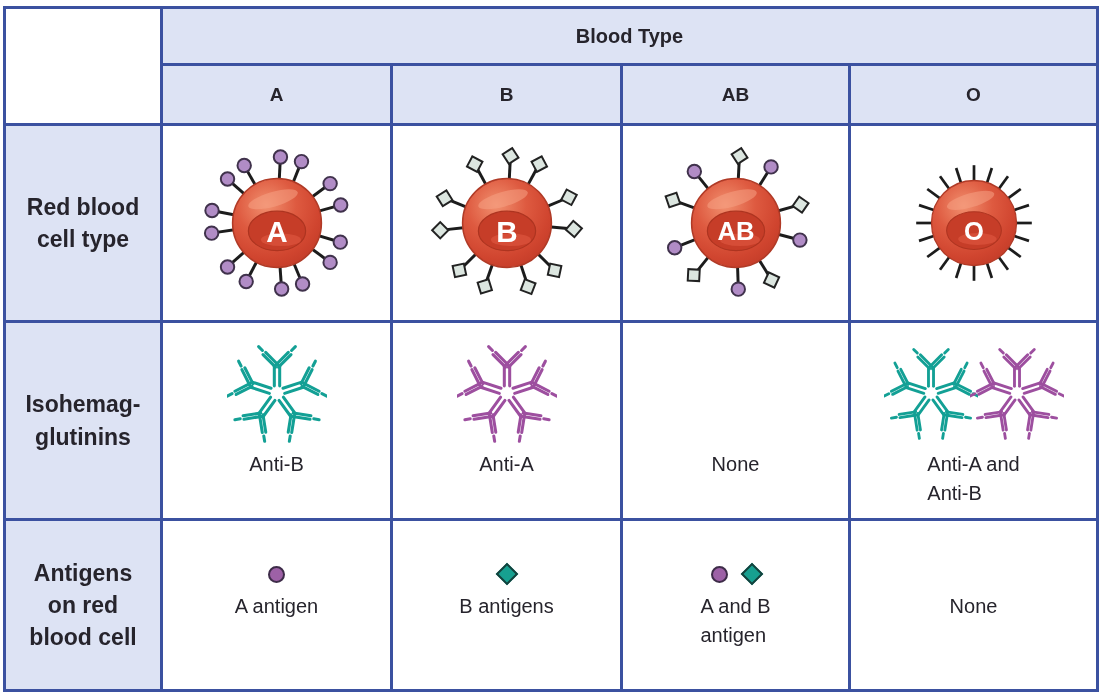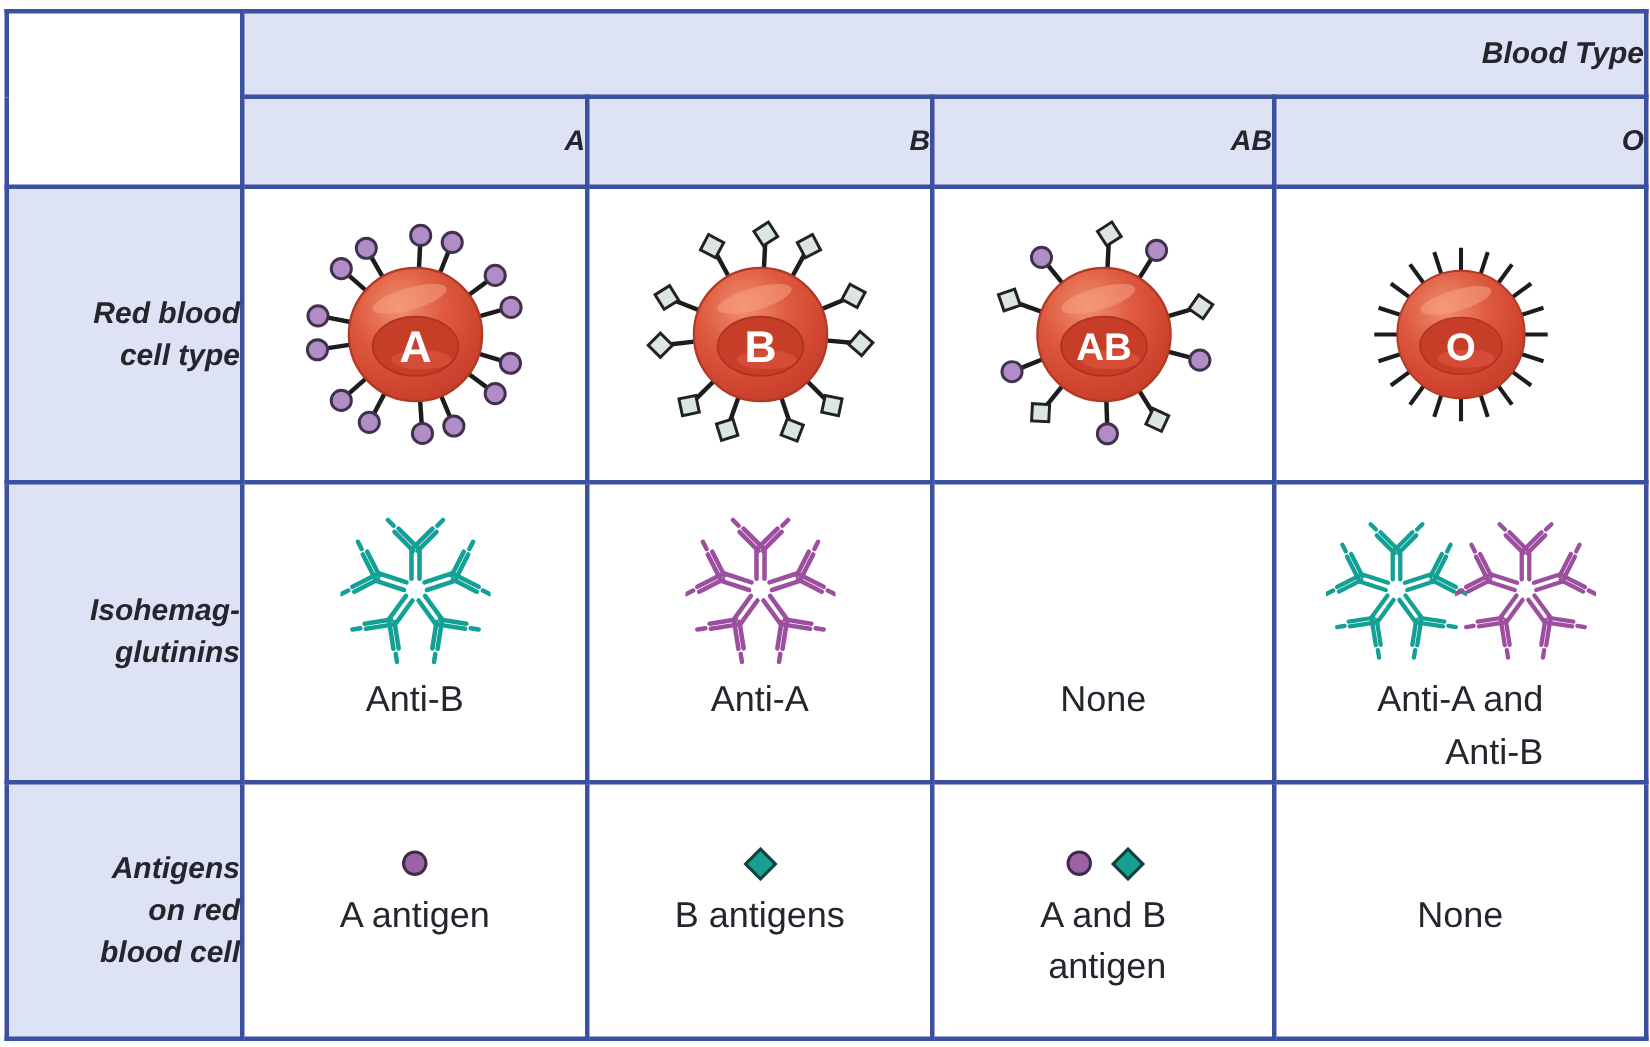--- a/index.html
+++ b/index.html
@@ -7,38 +7,38 @@
     --spike:#1C1C1C; --antigen-a:#B18CC6; --antigen-a-solid:#9D61A6;
     --antigen-b-pale:#DCE6E0; --antigen-b-solid:#17A090;
     --anti-a:#9D4F9F; --anti-b:#13A095;
   }
   html,body{margin:0;padding:0;background:#fff;}
   body{font-family:"Liberation Sans", sans-serif;}
   .canvas{position:relative;width:1100px;height:698px;background:#fff;overflow:hidden;}
   table.bt{border-collapse:collapse;table-layout:fixed;position:absolute;left:3px;top:6px;}
   table.bt th, table.bt td{border:3px solid var(--border);padding:0;}
   td.corner{border:none;background:#fff;}
-  th.hd{background:var(--header-bg);color:var(--text);font-weight:700;vertical-align:middle;text-align:right;font-style:italic;}
+  th.hd{background:var(--header-bg);color:var(--text);font-weight:700;vertical-align:middle;text-align:center;}
   th.title{font-size:20px;}
   th.colhd{font-size:19px;}
-  th.rowlab{font-size:20px;line-height:1.4;white-space:pre-line;padding:0 10px;}
+  th.rowlab{font-size:23px;line-height:1.4;white-space:pre-line;padding:0 10px;}
   td.cell{background:var(--cell-bg);text-align:center;vertical-align:middle;}
   tr.r-title{height:57px;}
   tr.r-cols{height:60px;}
   tr.r1{height:197px;}
   tr.r2{height:198px;}
   tr.r3{height:171px;margin-left:44px;}
   td.vcell{vertical-align:top;}
   .art-box{height:104px;margin-top:18px;display:flex;align-items:center;justify-content:center;}
   .art-box svg + svg{margin-left:-8px;}
   .ag-art{height:26px;margin-top:40px;display:flex;gap:16px;align-items:center;justify-content:center;}
   .sym-circle{width:13px;height:13px;border-radius:50%;background:var(--antigen-a-solid);border:2px solid #3E2C49;display:inline-block;}
   .sym-diamond{width:12px;height:12px;background:var(--antigen-b-solid);border:2px solid #14413C;transform:rotate(45deg);display:inline-block;}
   .cell-label{margin-top:5px;text-align:center;color:var(--text);}
-  .cell-label span{display:inline-block;text-align:right;white-space:pre-line;font-size:24px;line-height:1.45;font-weight:400;}
+  .cell-label span{display:inline-block;text-align:left;white-space:pre-line;font-size:20px;line-height:1.45;font-weight:400;}
   .rbc-art{display:flex;align-items:center;justify-content:center;height:100%;}
 </style>
 </head>
 <body>
 
 <div class="canvas">
   <table class="bt">
     <colgroup>
       <col style="width:157px">
         <col style="width:230px">

